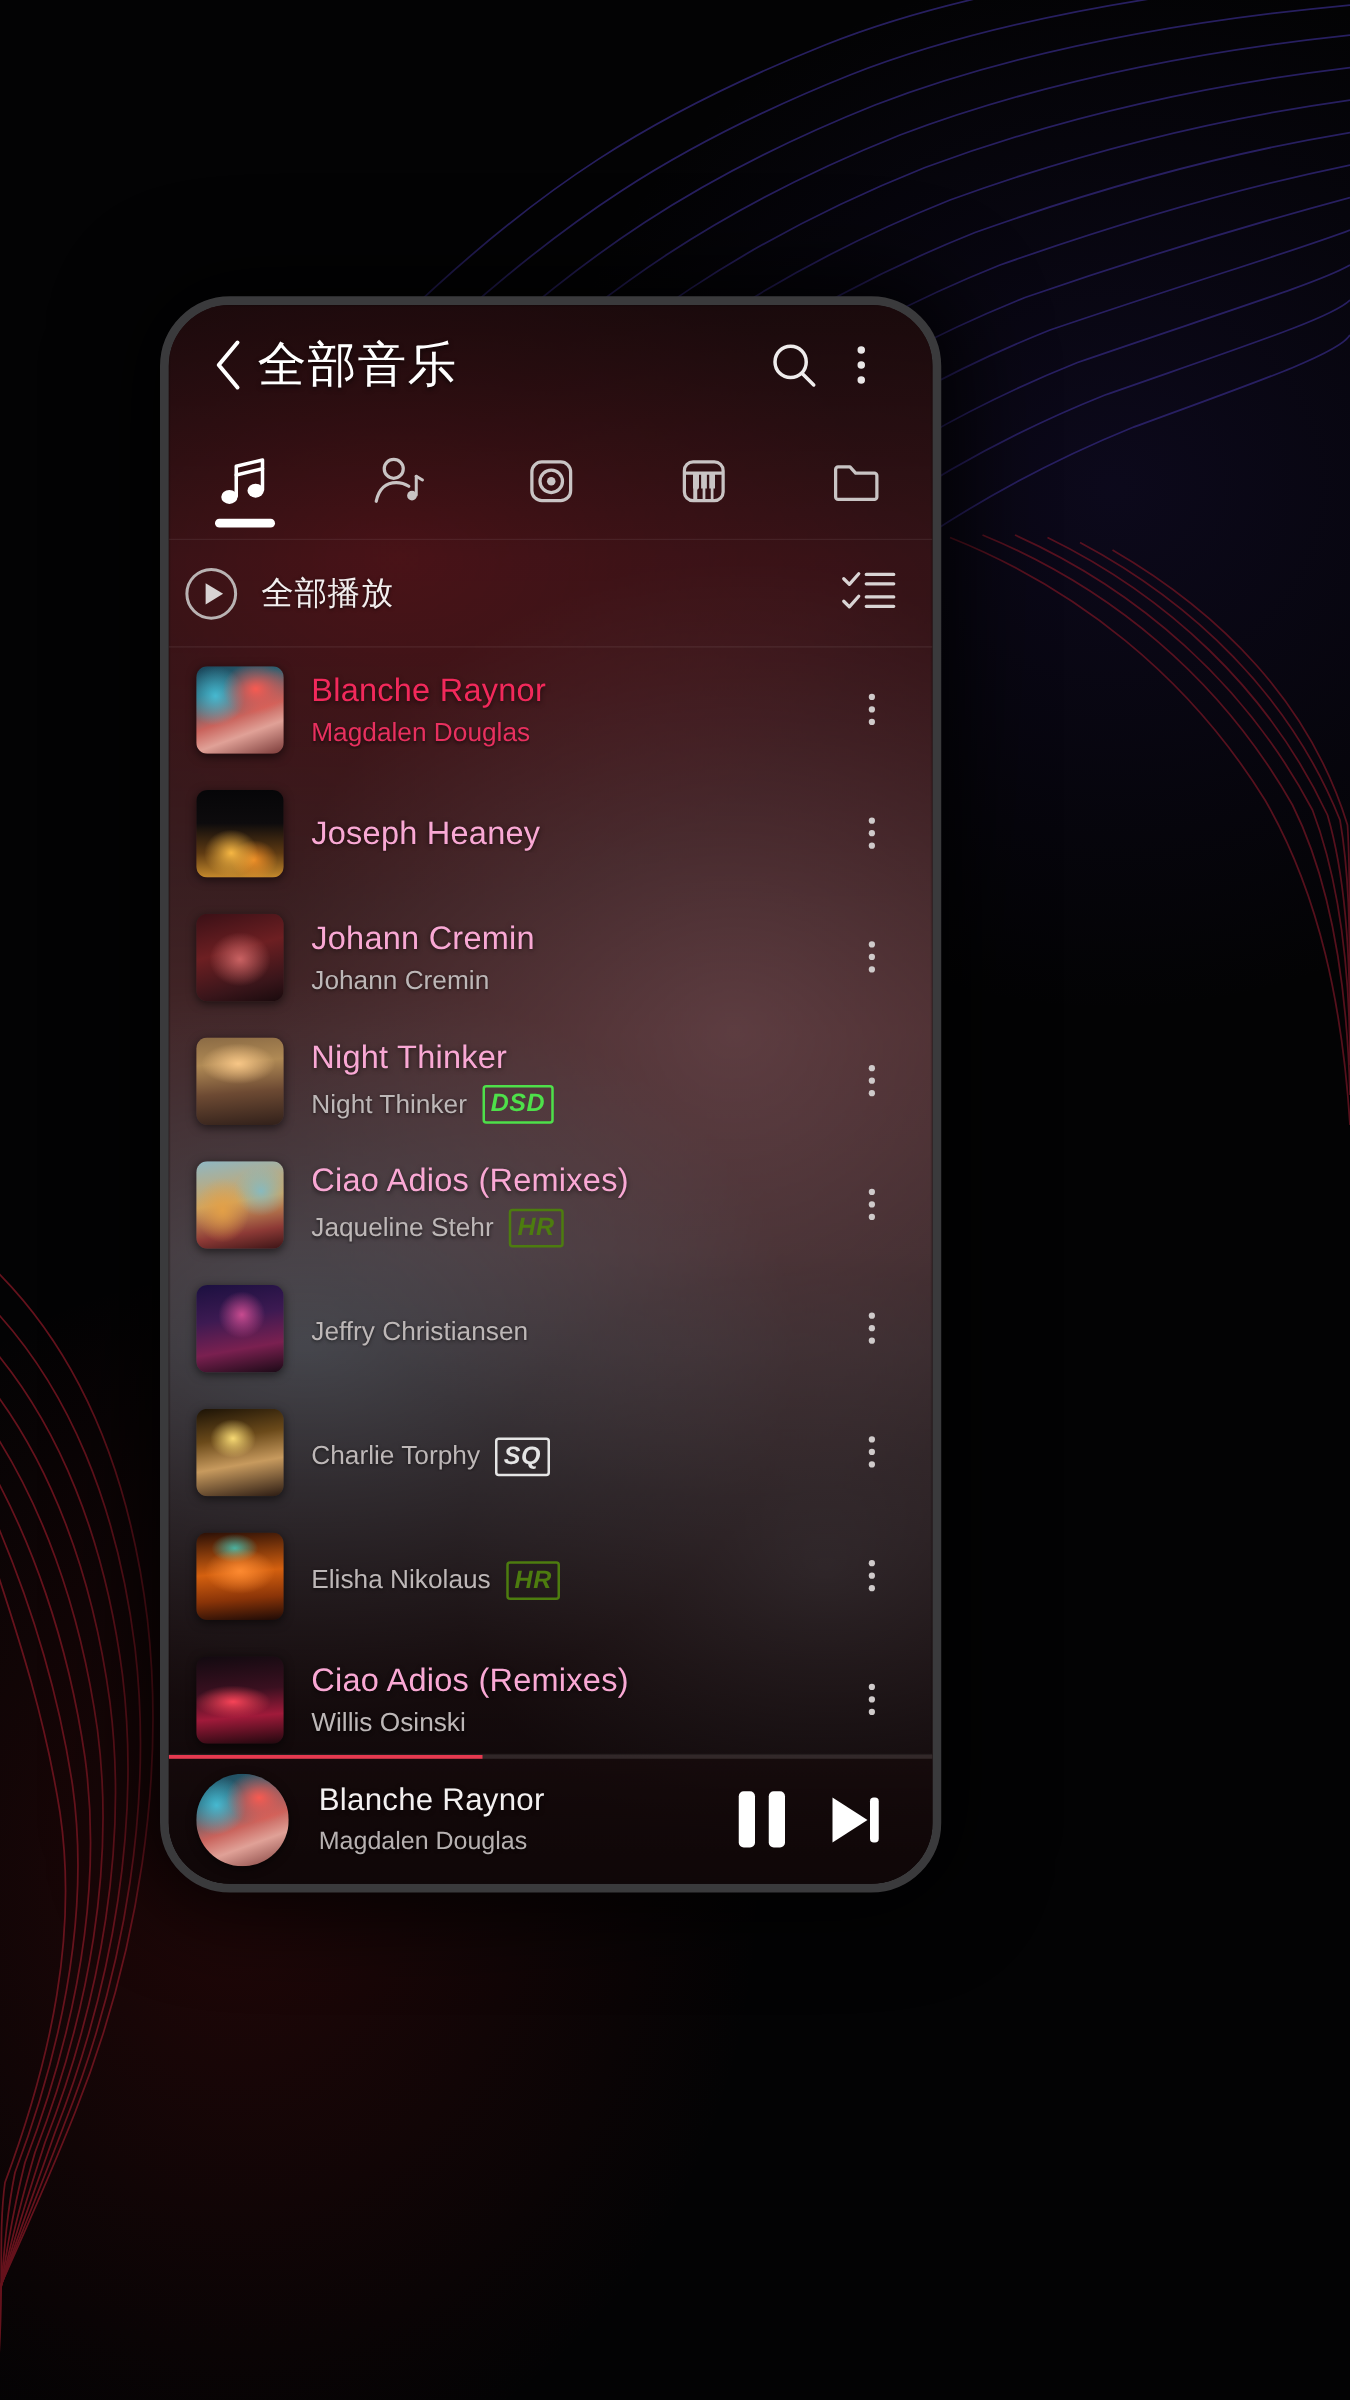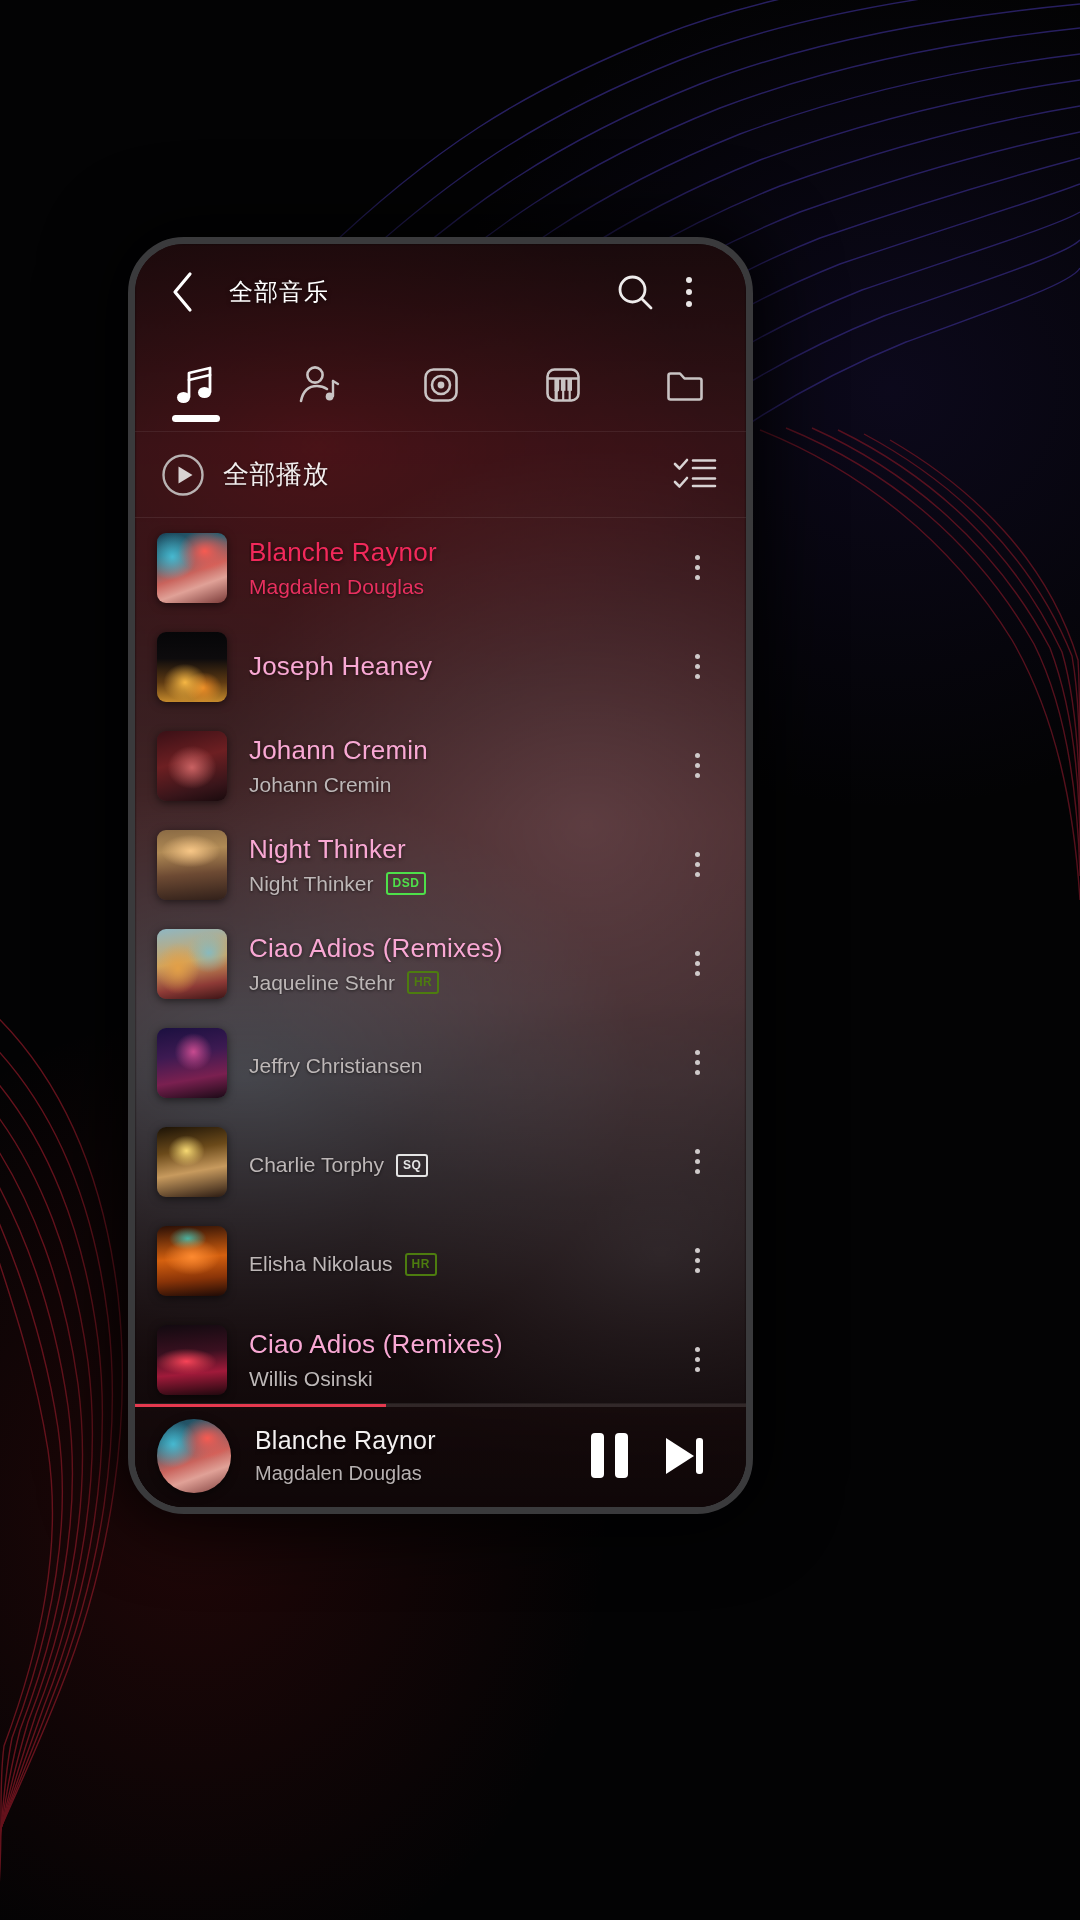--- a/index.html
+++ b/index.html
@@ -49,21 +49,21 @@
   }
   #screen{ position:absolute; inset:0; display:flex; flex-direction:column; }
 
   
   .appbar{
     height:96px; flex:0 0 96px; display:flex; align-items:center;
     padding:0 30px 0 26px; position:relative;
   }
   .back{ width:44px; height:44px; display:flex; align-items:center; justify-content:center; cursor:pointer; }
   .title{
-    color:#fff; font-size:24px; letter-spacing:1px; margin-left:24px;
+    color:#fff; font-size:39px; letter-spacing:1px; margin-left:1px;
     text-shadow:0 1px 4px rgba(0,0,0,.65);
   }
   .appbar .spacer{ flex:1; }
   .iconbtn{ width:54px; height:54px; display:flex; align-items:center; justify-content:center; cursor:pointer; }
   .dots3{ display:flex; flex-direction:column; gap:6px; align-items:center; }
   .dots3 i{ width:6px; height:6px; border-radius:50%; background:#e9e6e6; display:block; }
 
   
   .tabs{
     height:92px; flex:0 0 92px; display:flex; align-items:center;
@@ -76,21 +76,21 @@
   .tab .ind{
     position:absolute; bottom:10px; left:50%; transform:translateX(-50%);
     width:48px; height:7px; border-radius:4px; background:#fff; display:none;
   }
   .tab.active .ind{ display:block; }
   .tab svg{ display:block; }
 
   
   .playall{
     height:86px; flex:0 0 86px; display:flex; align-items:center;
-    padding:0 28px 0 26px; border-bottom:1px solid rgba(255,255,255,.08);
+    padding:0 28px 0 12px; border-bottom:1px solid rgba(255,255,255,.08);
   }
   .playall .lbl{ color:#f2eeee; font-size:26px; margin-left:18px; letter-spacing:.5px;
     text-shadow:0 1px 3px rgba(0,0,0,.6); }
   .playall .spacer{ flex:1; }
 
   
   .list{ flex:1 1 auto; overflow:hidden; }
   .row{
     height:99px; display:flex; align-items:center; padding:0 22px 0 22px; cursor:pointer;
   }
@@ -105,22 +105,22 @@
     text-shadow:0 1px 4px rgba(0,0,0,.6); letter-spacing:.2px;
   }
   .t2row{ display:flex; align-items:center; gap:12px; margin-top:7px; }
   .t2{
     font-size:21px; color:#bdb7b7; white-space:nowrap; overflow:hidden; text-overflow:ellipsis;
     text-shadow:0 1px 3px rgba(0,0,0,.6);
   }
   .row.playing .t1{ color:#f2295b; }
   .row.playing .t2{ color:#e8305f; }
   .badge{
-    font-size:12px; line-height:1; padding:3px 5px 4px; border-radius:3px;
-    border:2px solid currentColor; font-weight:bold; letter-spacing:.5px; flex:0 0 auto;
+    font-size:20px; line-height:1; padding:3px 5px 4px; border-radius:3px;
+    border:2px solid currentColor; font-weight:bold; letter-spacing:.5px; flex:0 0 auto;font-style:italic;
   }
   .badge.DSD{ color:#4ee04a; }
   .badge.HR{ color:#4d7c0f; }
   .badge.SQ{ color:#e5e5e5; }
   .rowmore{ width:54px; height:70px; display:flex; align-items:center; justify-content:center; cursor:pointer; }
   .rowmore .d{ display:flex; flex-direction:column; gap:5px; }
   .rowmore .d i{ width:5px; height:5px; border-radius:50%; background:#cfcaca; display:block; }
 
   
   .mini{

